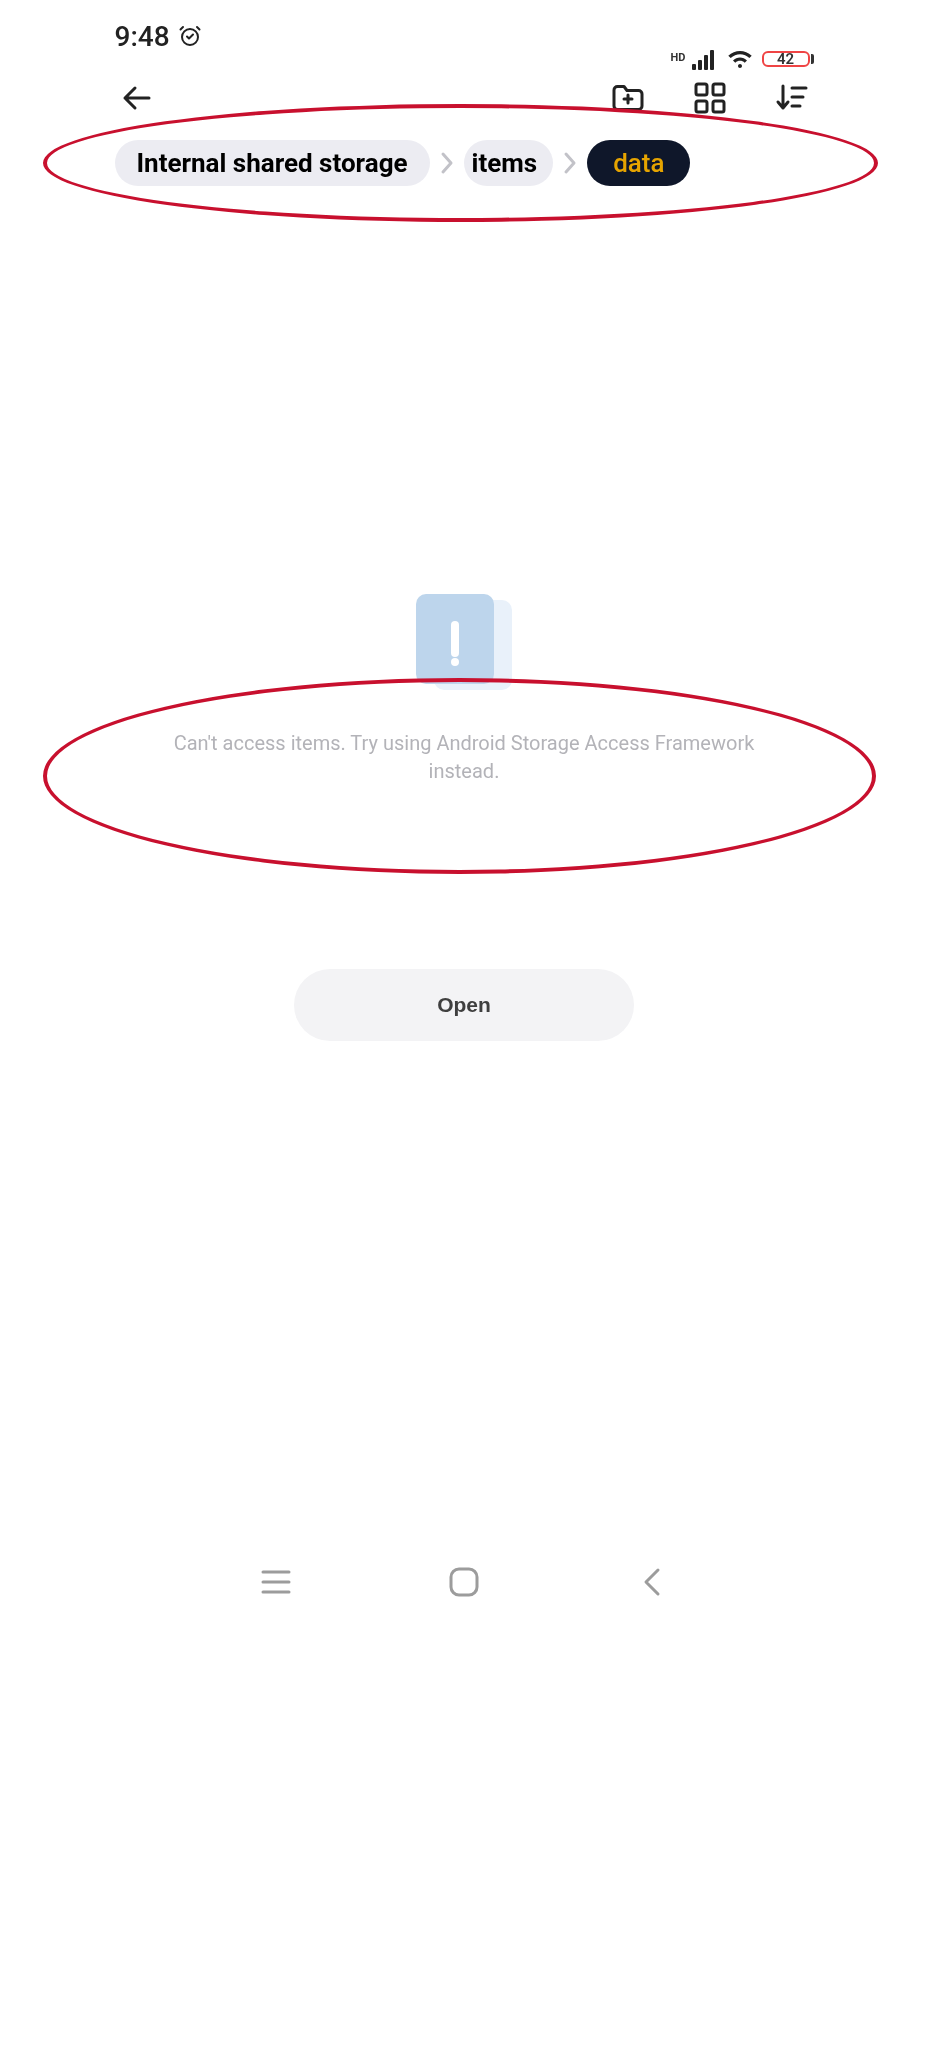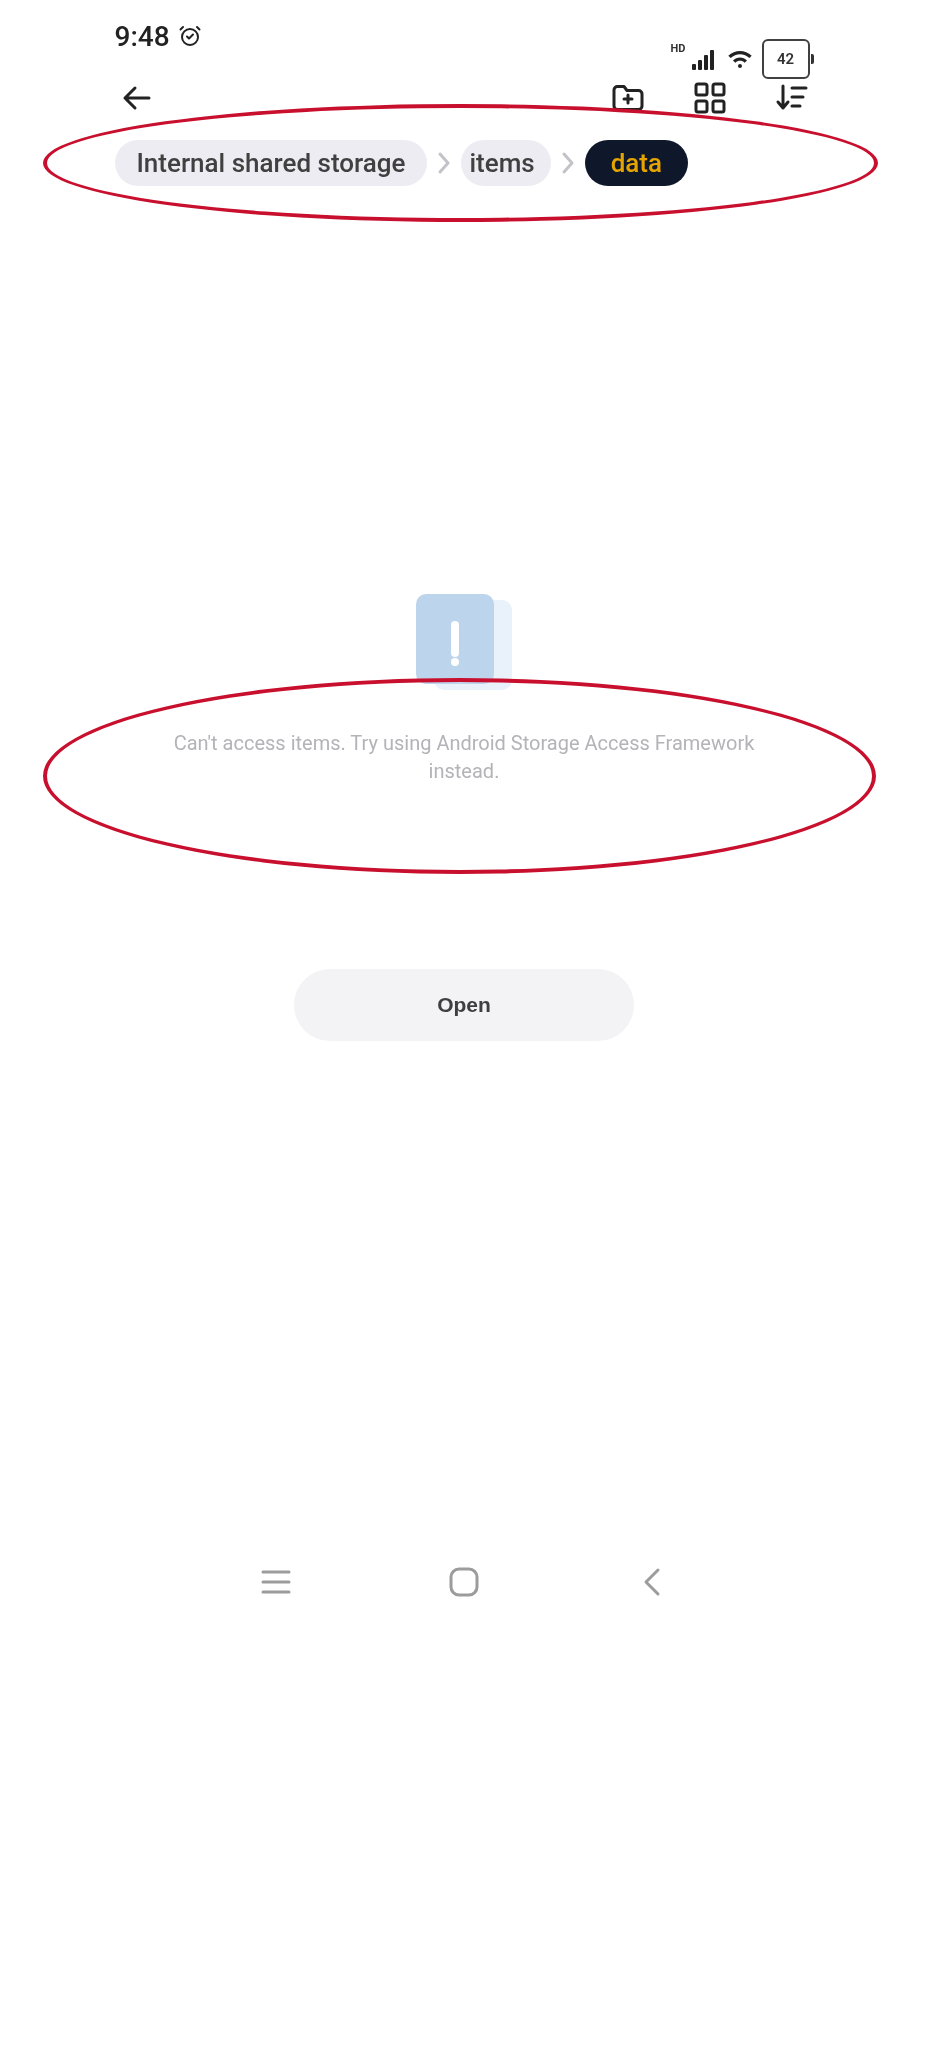--- a/index.html
+++ b/index.html
@@ -7,33 +7,33 @@
 
   .inner-wrap { width: 723px; margin: 0 auto; position: relative; height: 100%; }
 
   
   .status-bar { display: flex; justify-content: space-between; align-items: center; padding: 16px 12px 0 12px; height: 56px; }
   .status-left { display: flex; align-items: center; gap: 8px; font-size: 28px; font-weight: 500; color: #222; }
   .status-right { display: flex; align-items: center; gap: 8px; margin-top: 46px; }
   .alarm-icon svg, .wifi-icon svg, .signal-icon svg { display: block; }
   .hd-label { font-size: 11px; font-weight: 700; color: #333; line-height: 1; margin-right: -2px; align-self: flex-start; margin-top: 4px;}
   .battery { display: inline-flex; align-items: center; }
-  .battery-body { width: 48px; height: 40px; border: 2px solid #404040; border-radius: 6px; display: flex; align-items: center; justify-content: center; font-size: 15px; font-weight: 600; color: #333; position: relative; }
+  .battery-body { width: 48px; height: 16px; border: 2px solid #ef4444; border-radius: 6px; display: flex; align-items: center; justify-content: center; font-size: 15px; font-weight: 600; color: #333; position: relative; }
   .battery-tip { width: 3px; height: 10px; background: #333; border-radius: 0 2px 2px 0; margin-left: 1px;}
 
   
   .toolbar { display: flex; align-items: center; justify-content: space-between; padding: 22px 14px 20px 14px; }
   .toolbar-right { display: flex; align-items: center; gap: 42px; }
   .tb-icon { width: 40px; height: 40px; display: flex; align-items: center; justify-content: center; }
 
   
   .breadcrumb-wrap { position: relative; padding: 2px 12px 0 12px; }
   .breadcrumb { display: flex; align-items: center; gap: 6px; position: relative; z-index: 1; }
   .crumb { border-radius: 28px; padding: 8px 22px; font-size: 26px; font-weight: 500; white-space: nowrap; }
-  .crumb-gray { background: #ececf2; color: #404040; }
+  .crumb-gray { background: #ececf2; color: #000000; font-weight: bold; }
   .crumb-gray.mid { padding: 8px 16px 8px 8px; }
   .crumb-yellow { background: #0f172a; color: #e6a400; padding: 8px 26px; }
   .chev { color: #b8b8c0; display: flex; align-items: center; padding: 0 2px; }
   .annot-ellipse { position: absolute; border: 4px solid #c8102e; border-radius: 50%; pointer-events: none; z-index: 2; }
   .annot1 { left: -60px; top: -34px; width: 835px; height: 118px; }
 
   
   .empty-area { margin-top: 408px; display: flex; flex-direction: column; align-items: center; padding: 0 20px; position: relative; }
   .empty-icon { width: 96px; height: 96px; position: relative; margin-bottom: 40px; }
   .empty-icon .back-sq { position: absolute; right: 0; bottom: 0; width: 78px; height: 90px; background: #e9f1fa; border-radius: 10px; }

